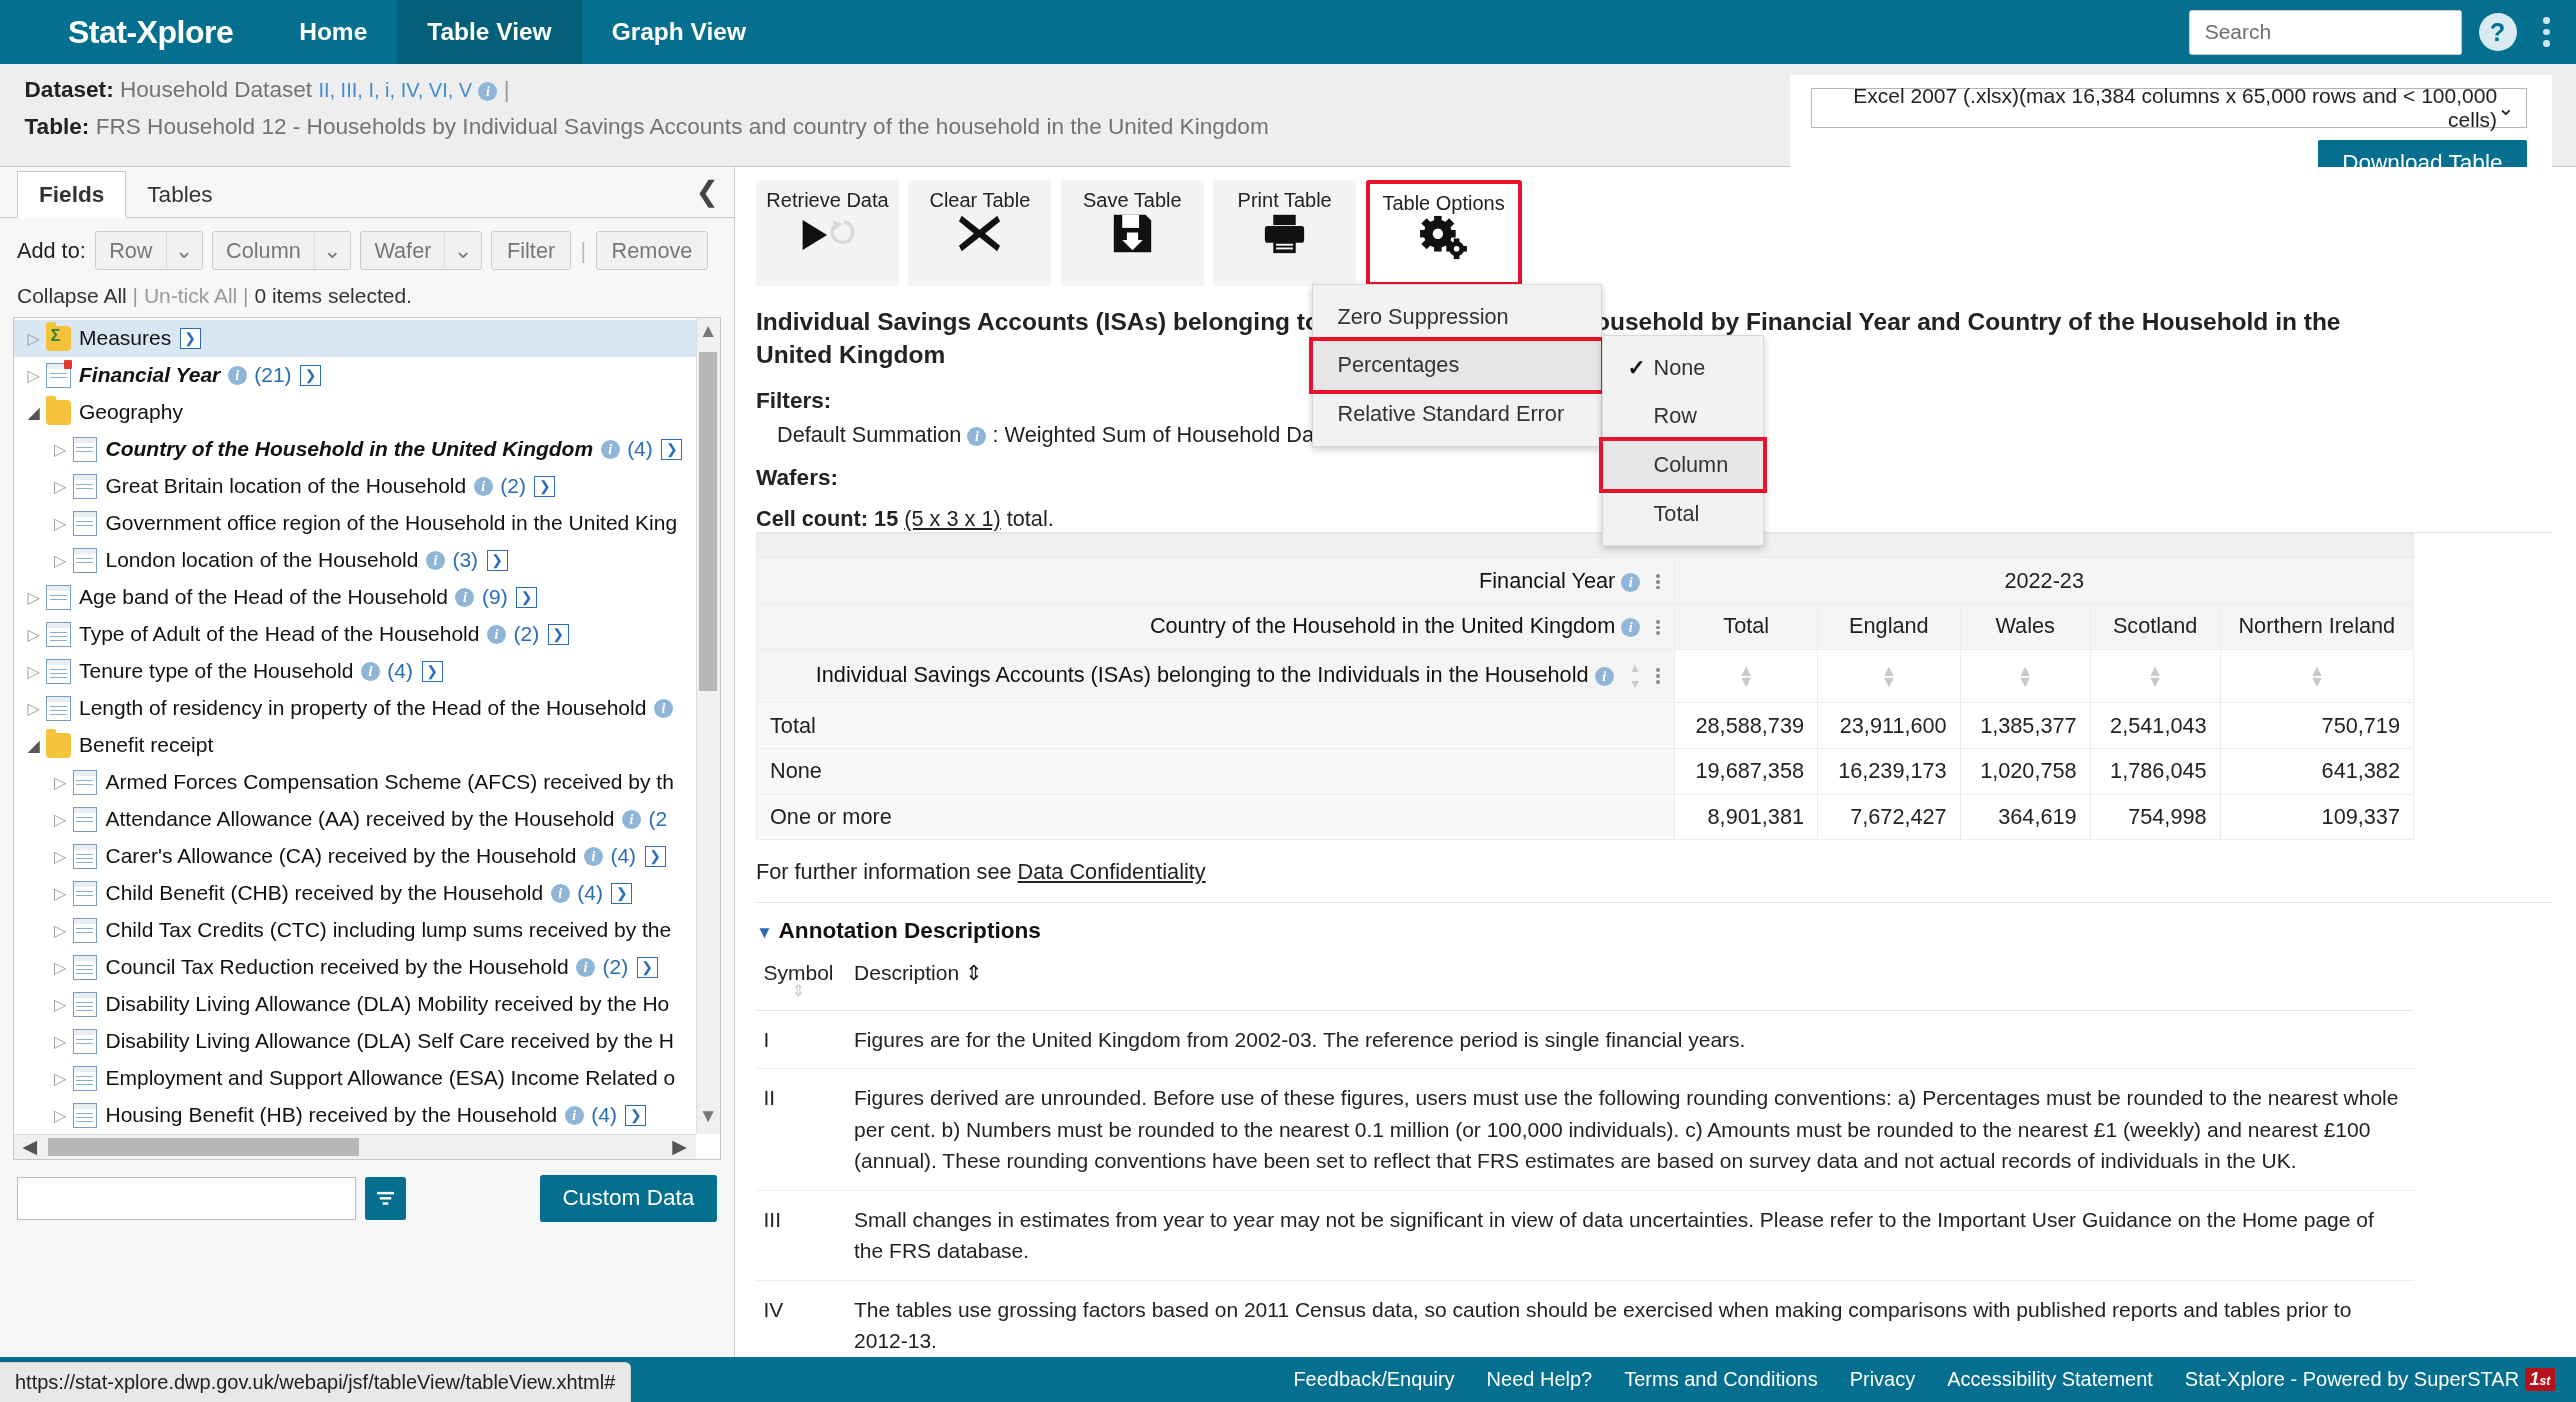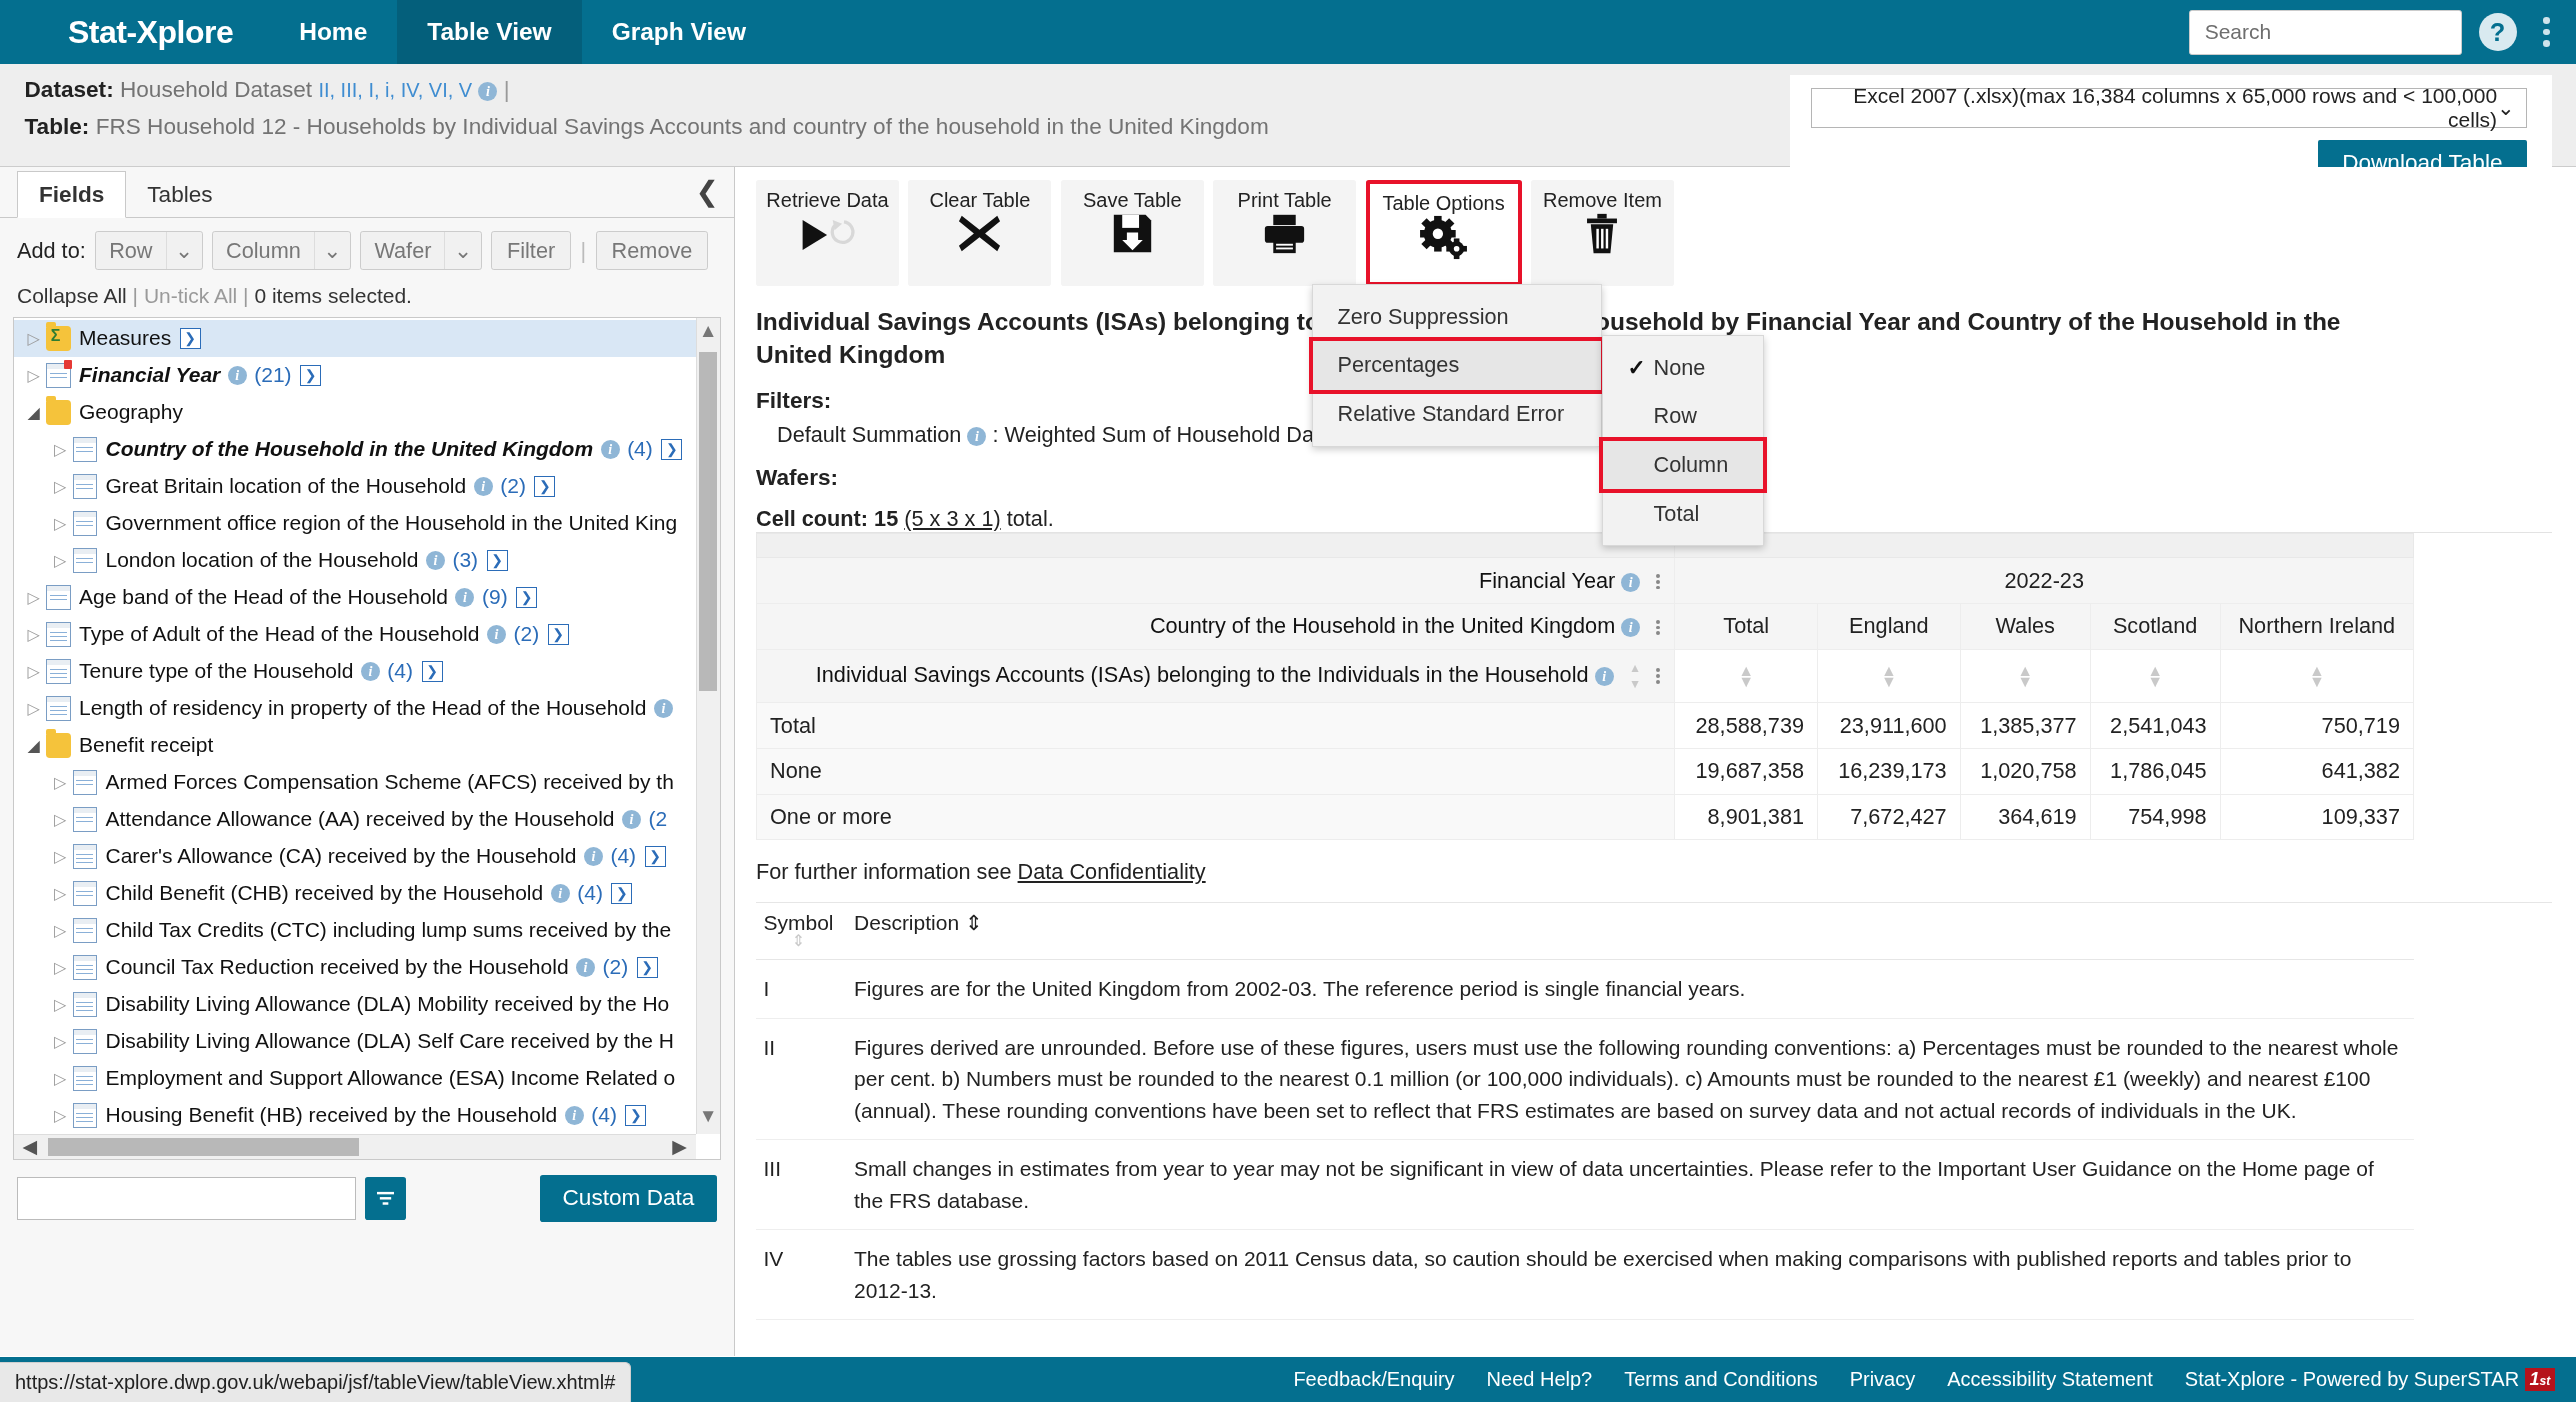--- a/index.html
+++ b/index.html
@@ -525,33 +525,20 @@
             <circle cx="21" cy="20" r="5.5" fill="#fff"></circle>
             <g fill="#111">
                 <circle cx="41" cy="36" r="8"></circle>
             <rect x="38" y="25" width="6" height="5"></rect>
                 <rect x="38" y="42" width="6" height="5"></rect>
             <rect x="30" y="33" width="5" height="6"></rect>
                 <rect x="47" y="33" width="5" height="6"></rect>
               </g>
             <circle cx="41" cy="36" r="3" fill="#fff"></circle>
           </svg>
-        </div>
-      </div>
-      <div class="tool">
-        <div class="tl">Remove Item</div>
-        <div class="gl">
-          <svg width="38" height="43" viewBox="0 0 40 46">
-              <rect x="4" y="7" width="32" height="5" fill="#111"></rect>
-          <rect x="15" y="2" width="10" height="5" fill="#111"></rect>
-          <path d="M8,13 h24 l-3,31 h-18 z" fill="#111"></path>
-          <rect x="14" y="18" width="2.6" height="21" fill="#fff"></rect>
-          <rect x="19" y="18" width="2.6" height="21" fill="#fff"></rect>
-          <rect x="24" y="18" width="2.6" height="21" fill="#fff"></rect>
-            </svg>
         </div>
       </div>
     </div>
 
     <div class="menu" style="left:577px; top:117px; width:290px;">
       <div class="mi">Zero Suppression</div>
       <div class="mi hlrow">Percentages</div>
       <div class="mi">Relative Standard Error</div>
     </div>
 
@@ -656,20 +643,23 @@
         </table>
     </div>
 
     <div class="furtherinfo">
       <span>For further information see</span>
       <a style="color:#222;text-decoration:underline">Data Confidentiality</a>
     </div>
 
     <div class="hr"></div>
 
+    <div class="anntitle">
+      <span class="caret">▼</span><span>Annotation Descriptions</span>
+    </div>
 
     <table class="ann">
       <tbody>
           <tr>
         <th><span>Symbol</span> <span class="sortarrows" style="display:block">⇕</span></th>
         <th><span>Description</span> <span>⇕</span></th>
       </tr>
       <tr>
         <td class="sym">I</td>
         <td>Figures are for the United Kingdom from 2002-03. The reference period is single financial years.</td>

